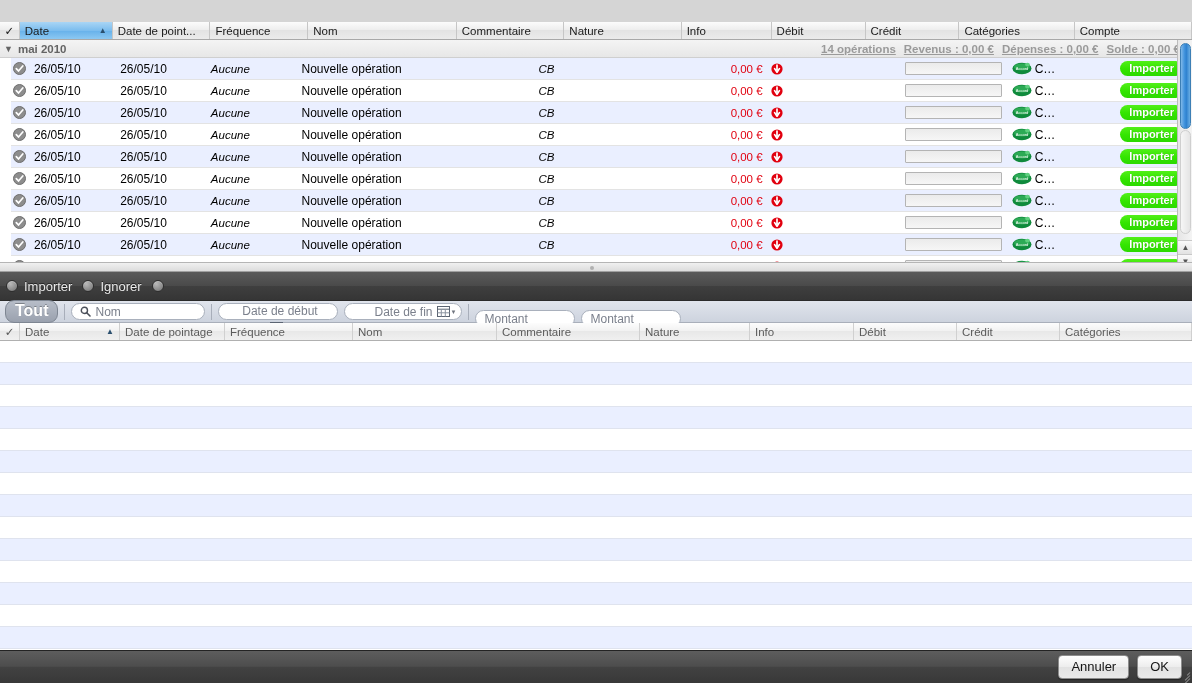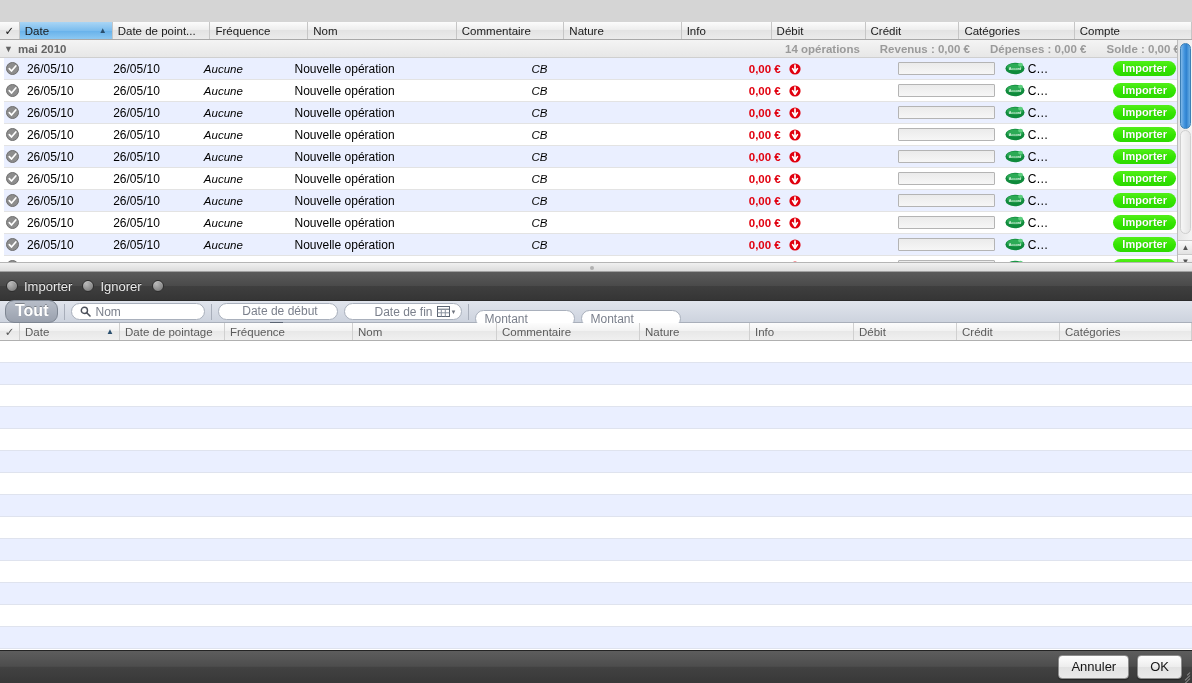--- a/index.html
+++ b/index.html
@@ -51,45 +51,45 @@
   .check-col { width: 20px; justify-content: center; }
 
   .grp-row {
     position: absolute; left: 0; top: 18px; width: 1192px; height: 18px;
     background: linear-gradient(to bottom, #f4f4f4, #e7e7e7);
     border-bottom: 1px solid #cfcfcf;
     display: flex; align-items: center; font-size: 11.5px;
     font-weight: bold; color: #646464; padding-left: 4px; gap: 5px;
   }
   .grp-stats {
-    margin-left: auto; display: flex; gap: 20px;
-    font-weight: bold; color: #9a9a9a; padding-right: 12px;
-  }
-
-  .rows { position: absolute; left: 4px; top: 36px; width: 1177px; height: 210px; }
+    margin-left: auto; display: flex; gap: 8px;
+    font-weight: bold; color: #9a9a9a; padding-right: 12px; text-decoration: underline;
+  }
+
+  .rows { position: absolute; left: 11px; top: 36px; width: 1177px; height: 210px; }
   .row {
     display: flex; height: 22px; align-items: center;
     border-bottom: 1px solid #e3e3e3; font-size: 12px; color: #000;
     background: #ffffff;
   }
   .row.alt { background: #eaefff; }
   .cell {
     padding: 0 5px; overflow: hidden; white-space: nowrap;
     display: flex; align-items: center; height: 100%;
   }
   .cell.c-check { width: 20px; justify-content: center; padding: 0; }
   .cell.c-date { width: 95px; }
   .cell.c-point { width: 100px; }
   .cell.c-freq { width: 100px; font-style: italic; font-size: 11.5px; }
   .cell.c-nom { width: 152px; }
   .cell.c-comm { width: 110px; }
   .cell.c-nature { width: 120px; font-style: italic; font-size: 11.5px; }
   .cell.c-info { width: 92px; }
-  .cell.c-debit { width: 96px; justify-content: flex-end; gap: 8px;
-    color: #e1000f; font-weight: bold; font-size: 11.5px; }
+  .cell.c-debit { width: 96px; gap: 8px;
+    color: #e1000f; font-weight: normal; font-size: 11.5px; }
   .cell.c-credit { width: 96px; justify-content: center; }
   .cell.c-cat { width: 118px; justify-content: center; }
   .cell.c-compte { width: 120px; gap: 3px; }
   .cell.c-action { width: 80px; justify-content: center; }
 
   .chk-icon { width: 13px; height: 13px; display: block; }
   .dn-icon { width: 12px; height: 12px; display: block; }
   .cat-field {
     width: 104px; height: 13px;
     background: linear-gradient(to bottom,#ebebeb,#f6f6f6);

